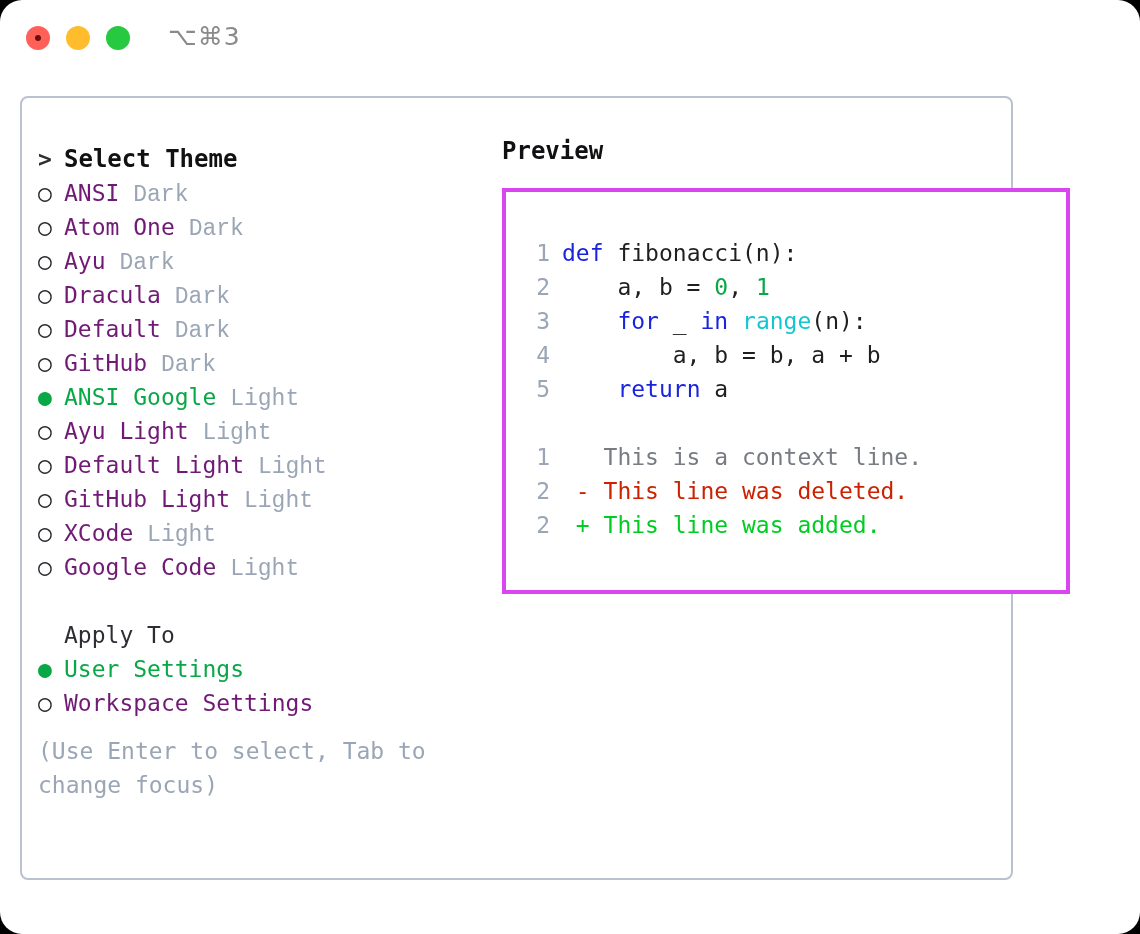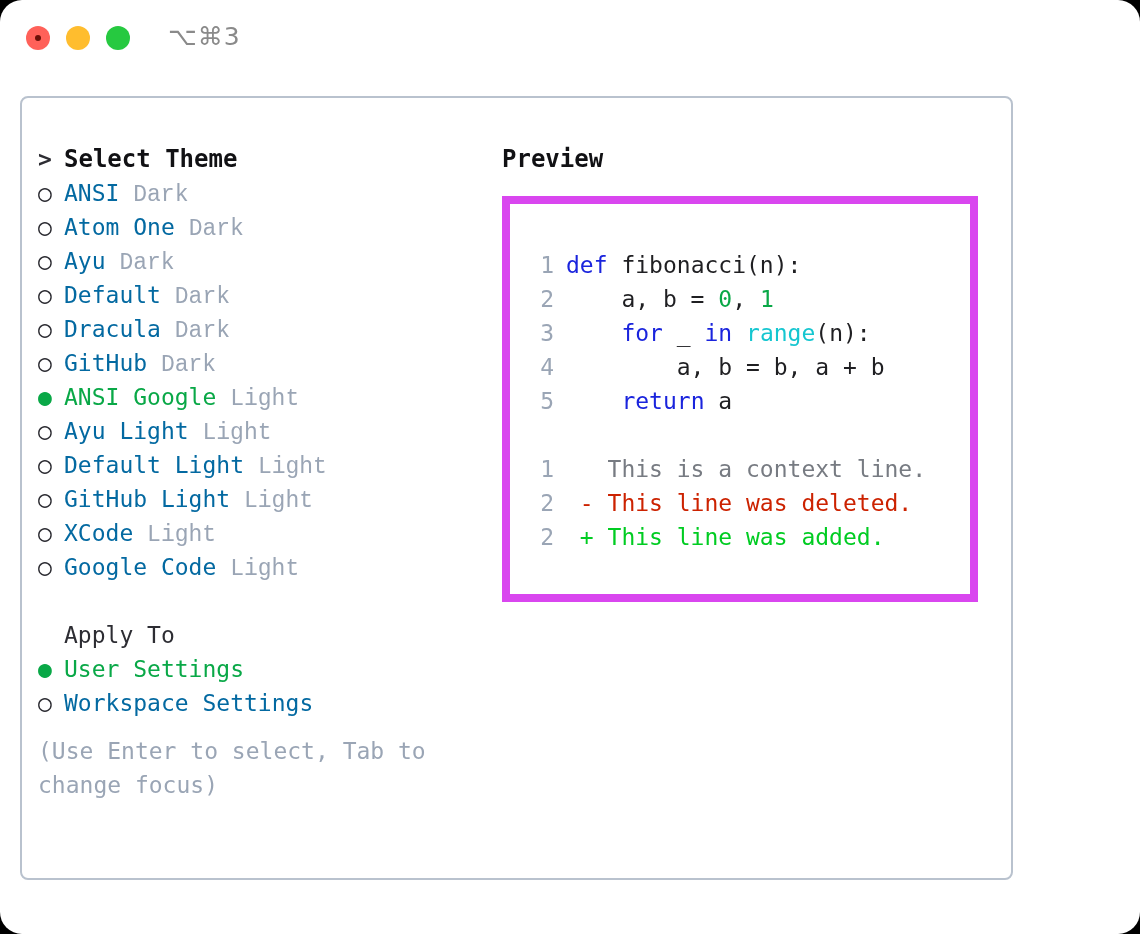--- a/index.html
+++ b/index.html
@@ -101,54 +101,54 @@
   }
   .marker.sel { color: #09a847; }
 
   .section-head {
     font-weight: bold;
     color: #111114;
     font-size: 24px;
   }
 
   .row.selected .label { color: #09a847; }
-  .row .label { color: #0369a1; }
+  .row .label { color: #701a75; }
   .variant { color: #9aa5b5; font-family: Liberation Mono, monospace; }
 
   .spacer { height: 34px; }
 
   .hint {
     margin-top: 14px;
     font-size: 23px;
     line-height: 34px;
     color: #9aa5b5;
     width: 420px;
   }
 
   
   .right-pane {
     position: absolute;
     left: 480px;
-    top: 44px;
+    top: 36px;
     width: 500px;
   }
 
   .preview-title {
     font-size: 24px;
     font-weight: bold;
     color: #111114;
     line-height: 34px;
     height: 34px;
   }
 
   .preview-box {
     margin-top: 20px;
-    width: 476px;
+    width: 568px;
     height: 406px;
-    border: 8px solid #d946ef;
+    border: 4px solid #d946ef;
     box-sizing: border-box;
     background: #ffffff;
     padding: 44px 0 0 18px;
   }
 
   .code-line {
     font-size: 23px;
     line-height: 34px;
     height: 34px;
     white-space: pre;
@@ -188,22 +188,22 @@
   <div class="card">
 
     <div class="left-pane">
       <div class="row section-head">
         <span class="marker">&gt;</span><span>Select Theme</span>
       </div>
       <div id="theme-rows">
           <div class="row"><span class="marker">○</span><span class="label">ANSI </span><span class="variant">Dark</span></div>
           <div class="row"><span class="marker">○</span><span class="label">Atom One </span><span class="variant">Dark</span></div>
           <div class="row"><span class="marker">○</span><span class="label">Ayu </span><span class="variant">Dark</span></div>
+          <div class="row"><span class="marker">○</span><span class="label">Dracula </span><span class="variant">Dark</span></div>
           <div class="row"><span class="marker">○</span><span class="label">Default </span><span class="variant">Dark</span></div>
-          <div class="row"><span class="marker">○</span><span class="label">Dracula </span><span class="variant">Dark</span></div>
           <div class="row"><span class="marker">○</span><span class="label">GitHub </span><span class="variant">Dark</span></div>
           <div class="row selected"><span class="marker sel">●</span><span class="label">ANSI Google </span><span class="variant">Light</span></div>
           <div class="row"><span class="marker">○</span><span class="label">Ayu Light </span><span class="variant">Light</span></div>
           <div class="row"><span class="marker">○</span><span class="label">Default Light </span><span class="variant">Light</span></div>
           <div class="row"><span class="marker">○</span><span class="label">GitHub Light </span><span class="variant">Light</span></div>
           <div class="row"><span class="marker">○</span><span class="label">XCode </span><span class="variant">Light</span></div>
           <div class="row"><span class="marker">○</span><span class="label">Google Code </span><span class="variant">Light</span></div>
         </div>
 
       <div class="spacer"></div>

